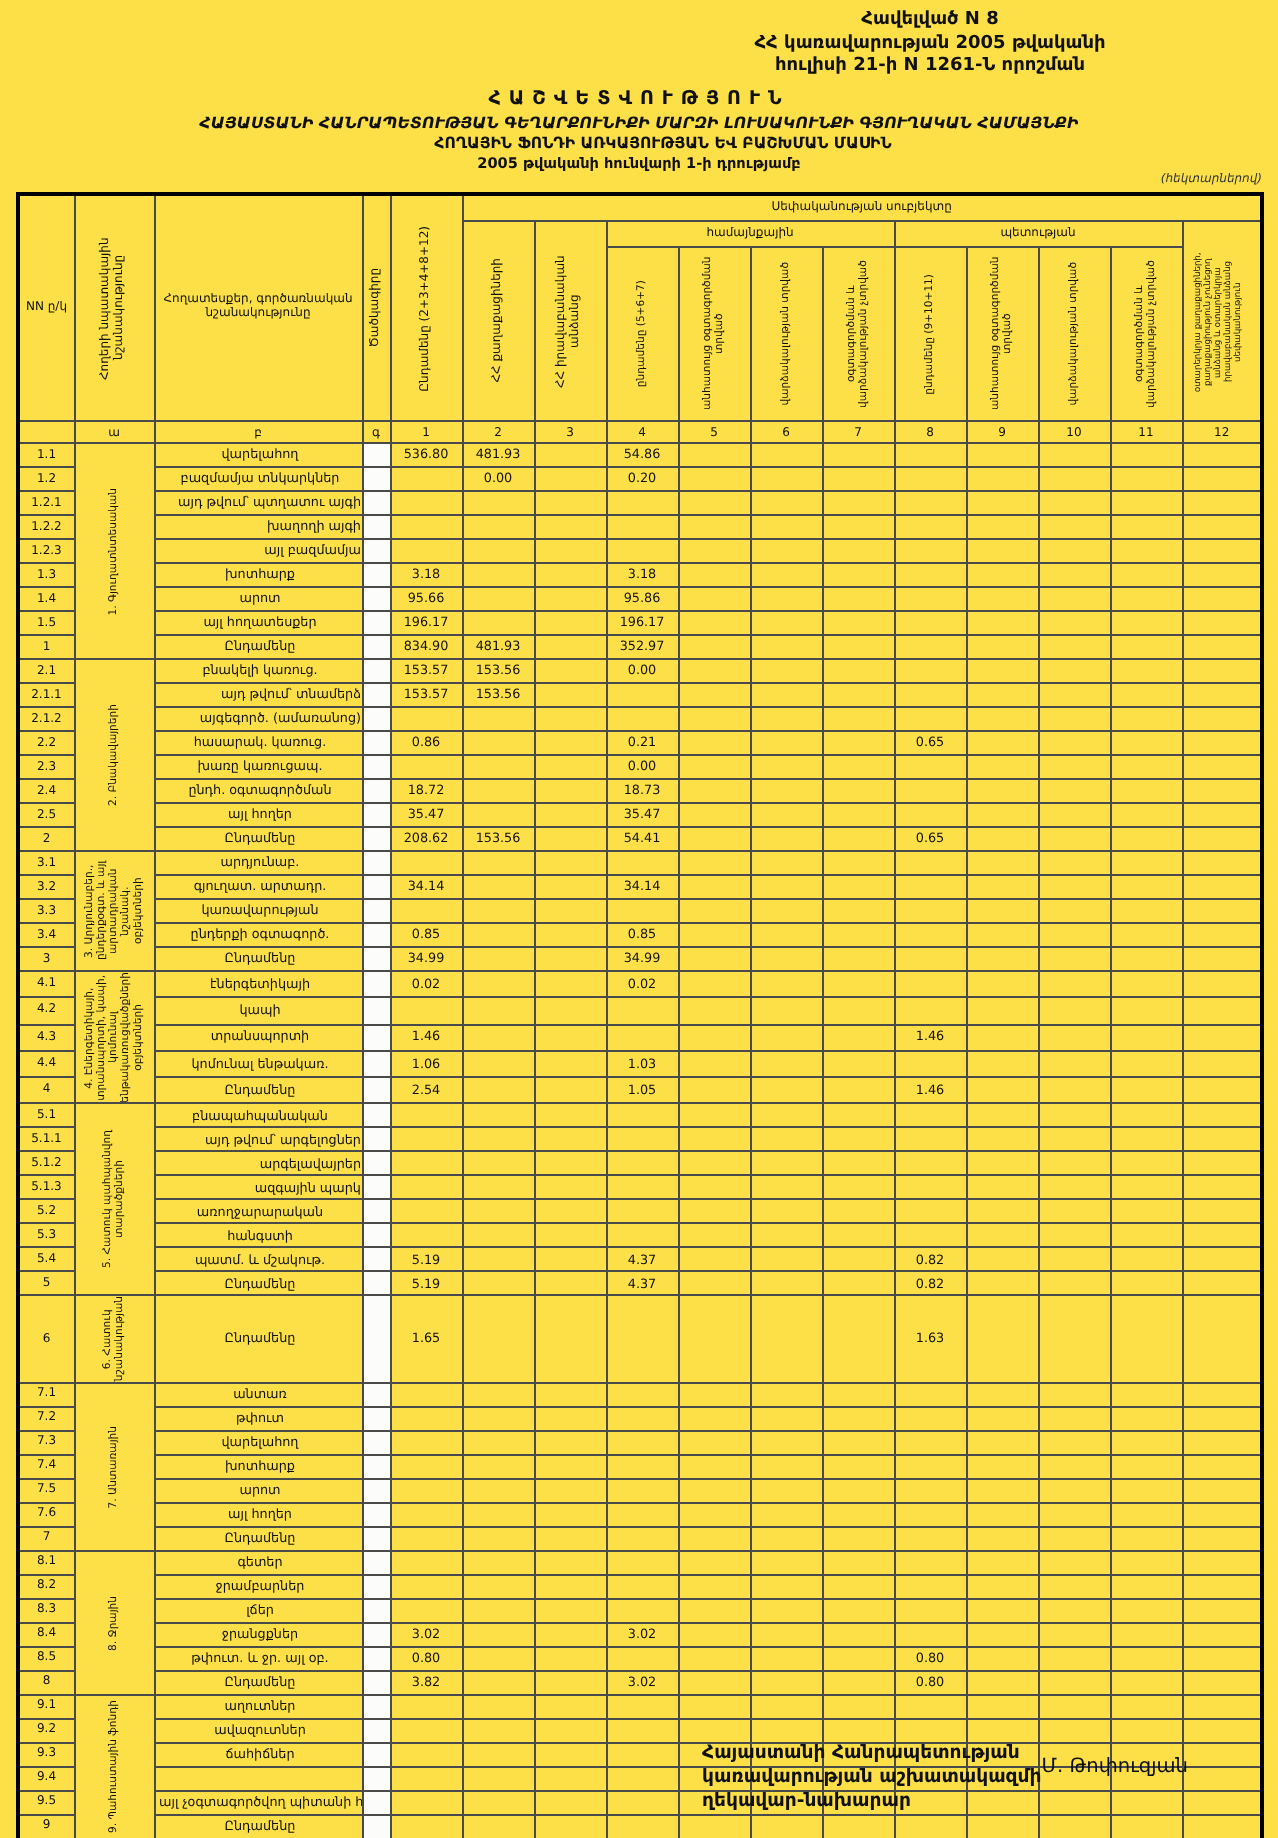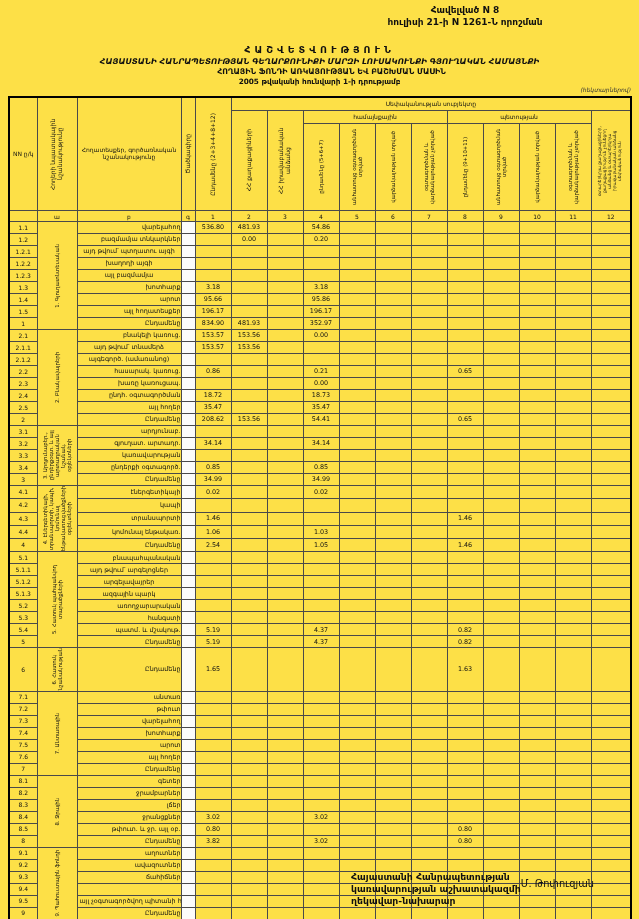--- a/index.html
+++ b/index.html
@@ -23,41 +23,42 @@
   thead th{font-weight:normal;font-size:5.3px;line-height:1.15;text-align:center;}
   thead tr.grp th{height:12px;font-size:6px;}
   thead tr.main th{height:86px;}
   thead tr.nums td{height:10px;font-size:6px;text-align:center;}
   .vt{writing-mode:vertical-rl;transform:rotate(180deg);margin:0 auto;line-height:1.15;
       max-height:82px;}
   .vt.tallhdr{max-height:106px;}
   .tiny{font-size:4.3px;}
   tbody td{height:11px;font-size:6.4px;line-height:1;}
   td.no{text-align:center;font-size:6px;}
-  td.lab{text-align:right;padding-left:2px;white-space:nowrap;}
-  td.lab.ind{text-align:center;padding-left:0;}
+  td.lab{text-align:center;padding-left:2px;white-space:nowrap;}
+  td.lab.ind{text-align:right;padding-left:0;}
   td.code{background:#fcfcfa;}
   td.val{text-align:center;}
   td.sec{text-align:center;}
   td.sec .vt{font-size:5.3px;max-height:none;white-space:normal;}
   tr.secstart td{border-top:1.6px solid #000;}
   tr.tall td{height:38px;}
   
   .footer{position:absolute;top:871px;left:8px;width:614px;display:flex;
           justify-content:flex-end;align-items:flex-end;}
   .footer-left{font-weight:bold;font-size:9.3px;line-height:1.3;}
   .signature{font-weight:normal;font-size:9.8px;margin-right:28px;margin-bottom:18px;}
 </style>
 </head>
 <body>
 
 <div class="page">
 
   <div class="appendix">
     <div>Հավելված N 8</div>
+    <div>ՀՀ կառավարության 2005 թվականի</div>
     <div>հուլիսի 21-ի N 1261-Ն որոշման</div>
   </div>
 
   <div class="titles">
     <div class="t1">ՀԱՇՎԵՏՎՈՒԹՅՈՒՆ</div>
     <div class="t2">ՀԱՅԱՍՏԱՆԻ ՀԱՆՐԱՊԵՏՈՒԹՅԱՆ ԳԵՂԱՐՔՈՒՆԻՔԻ ՄԱՐԶԻ ԼՈՒՍԱԿՈՒՆՔԻ ԳՅՈՒՂԱԿԱՆ ՀԱՄԱՅՆՔԻ</div>
     <div class="t3">ՀՈՂԱՅԻՆ ՖՈՆԴԻ ԱՌԿԱՅՈՒԹՅԱՆ ԵՎ ԲԱՇԽՄԱՆ ՄԱՍԻՆ</div>
     <div class="t4">2005 թվականի հունվարի 1-ի դրությամբ</div>
   </div>
 

